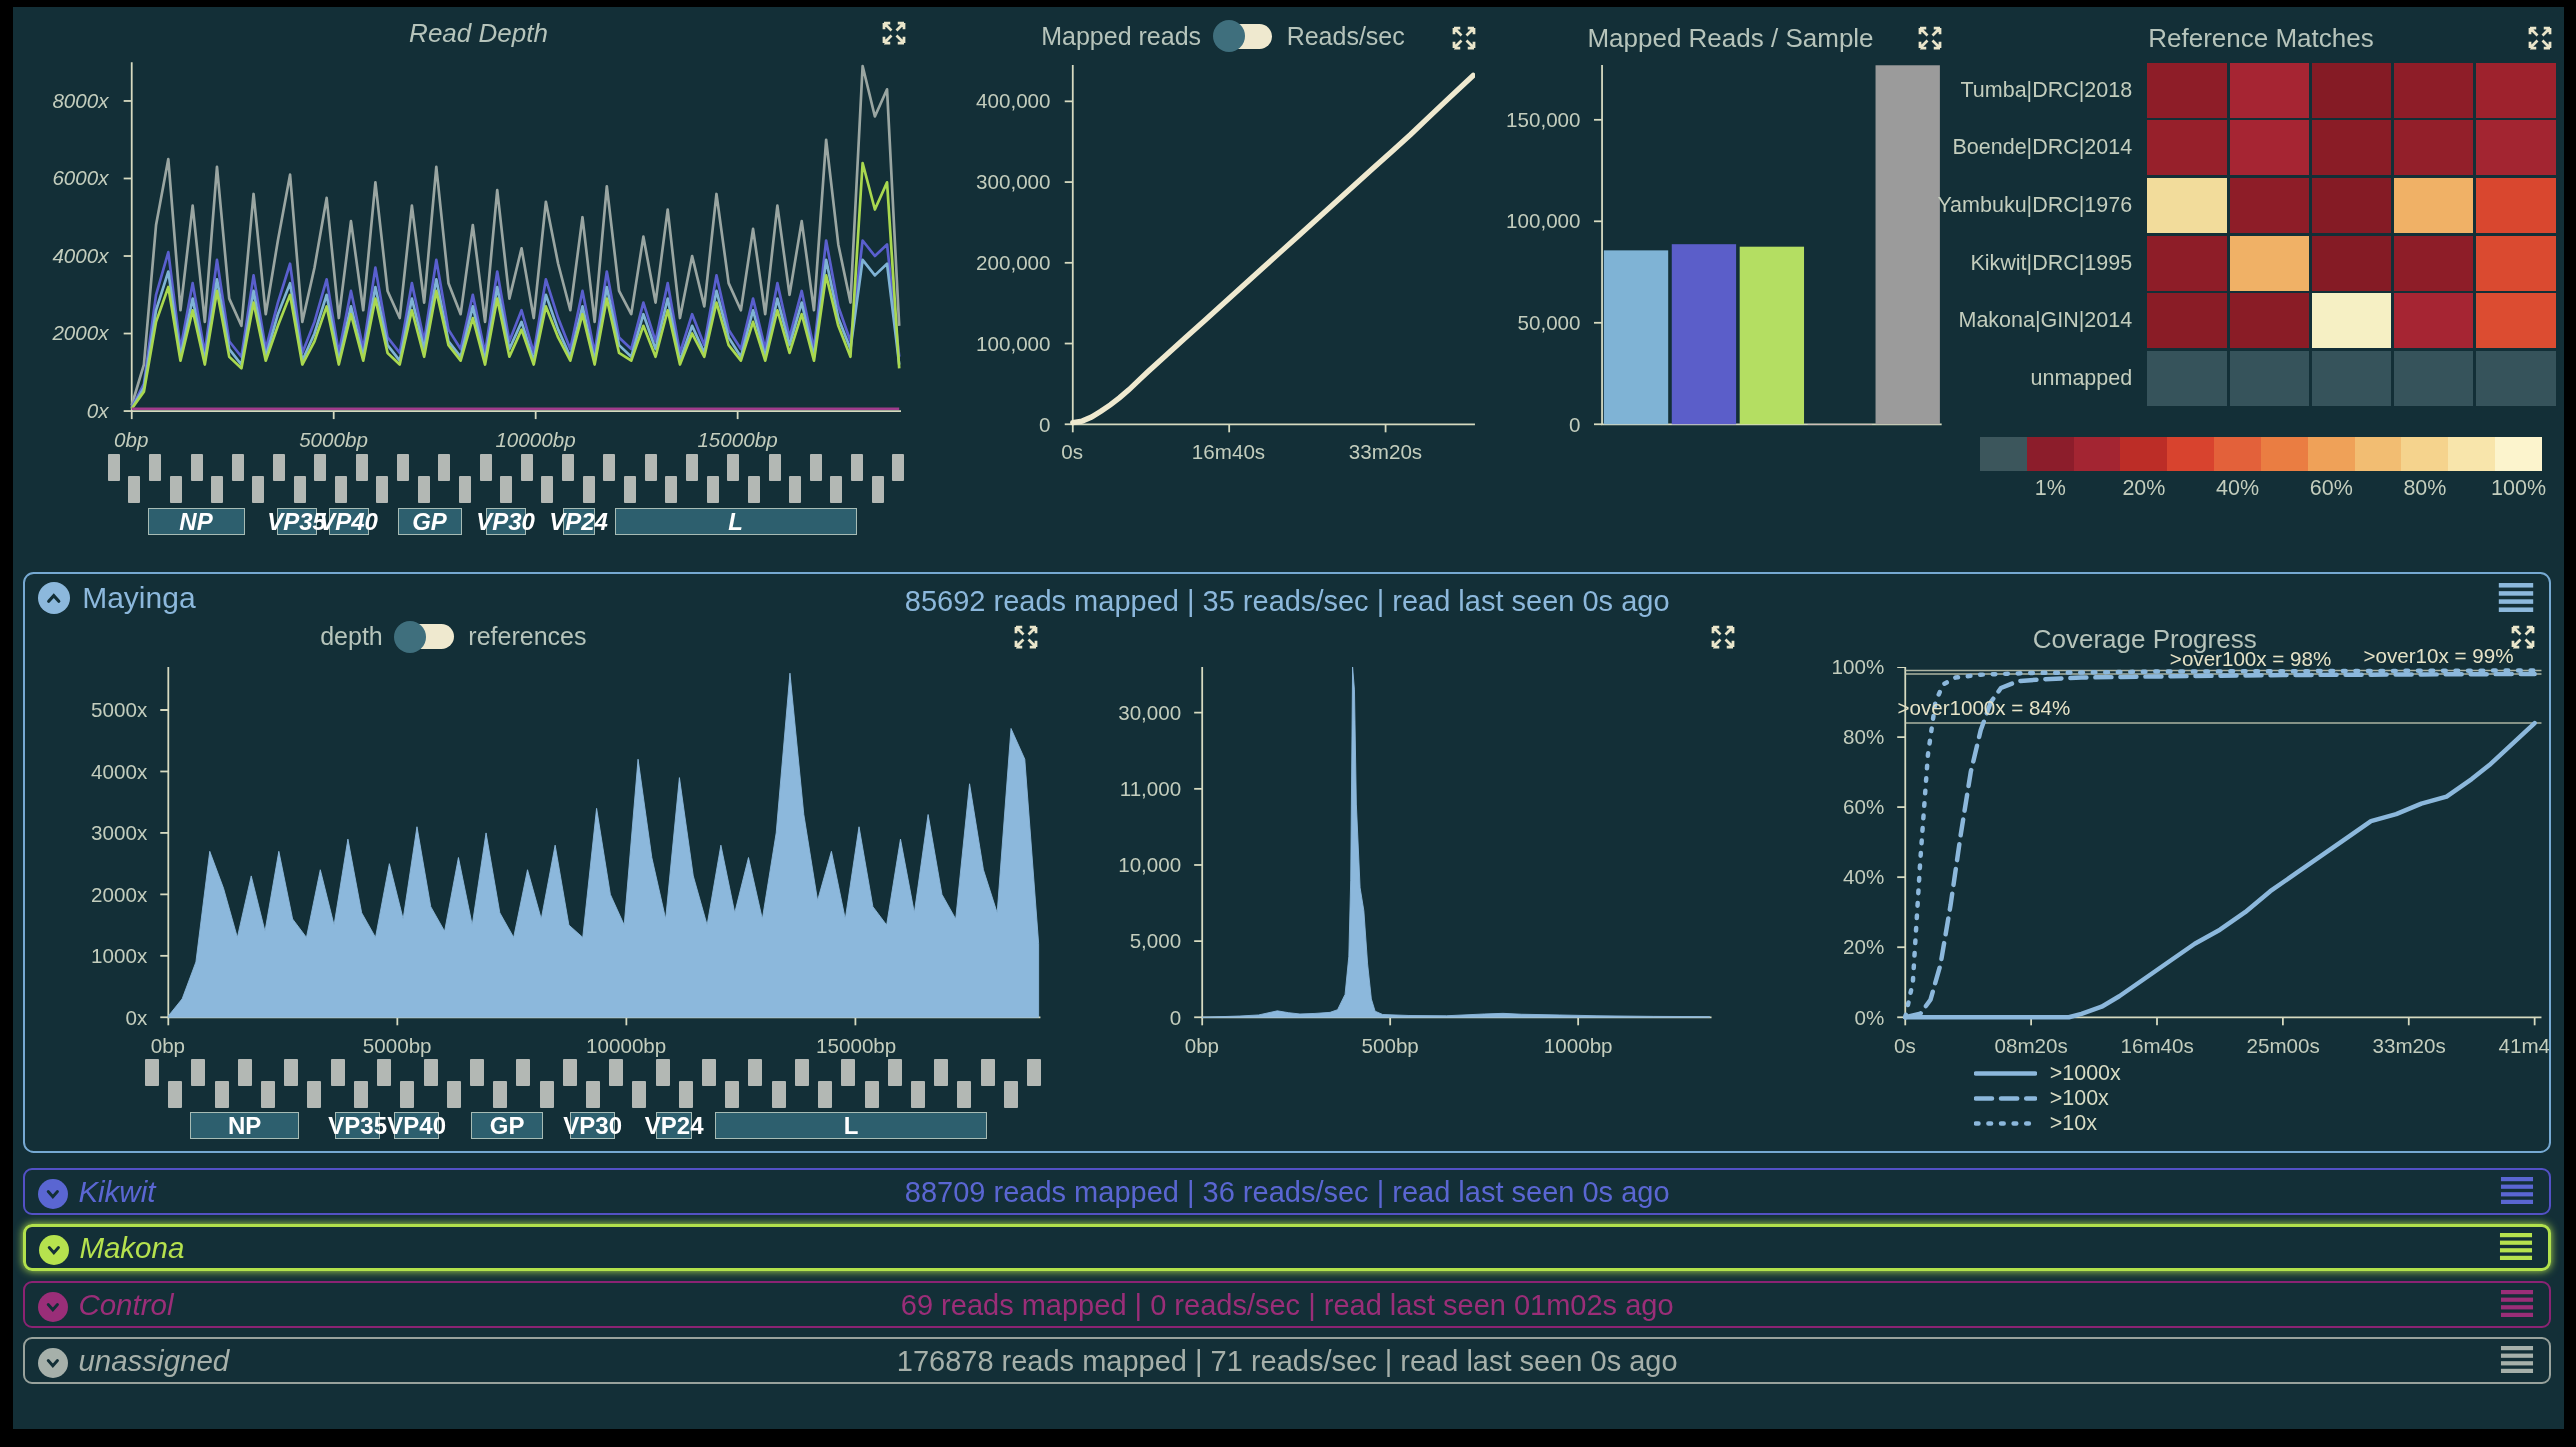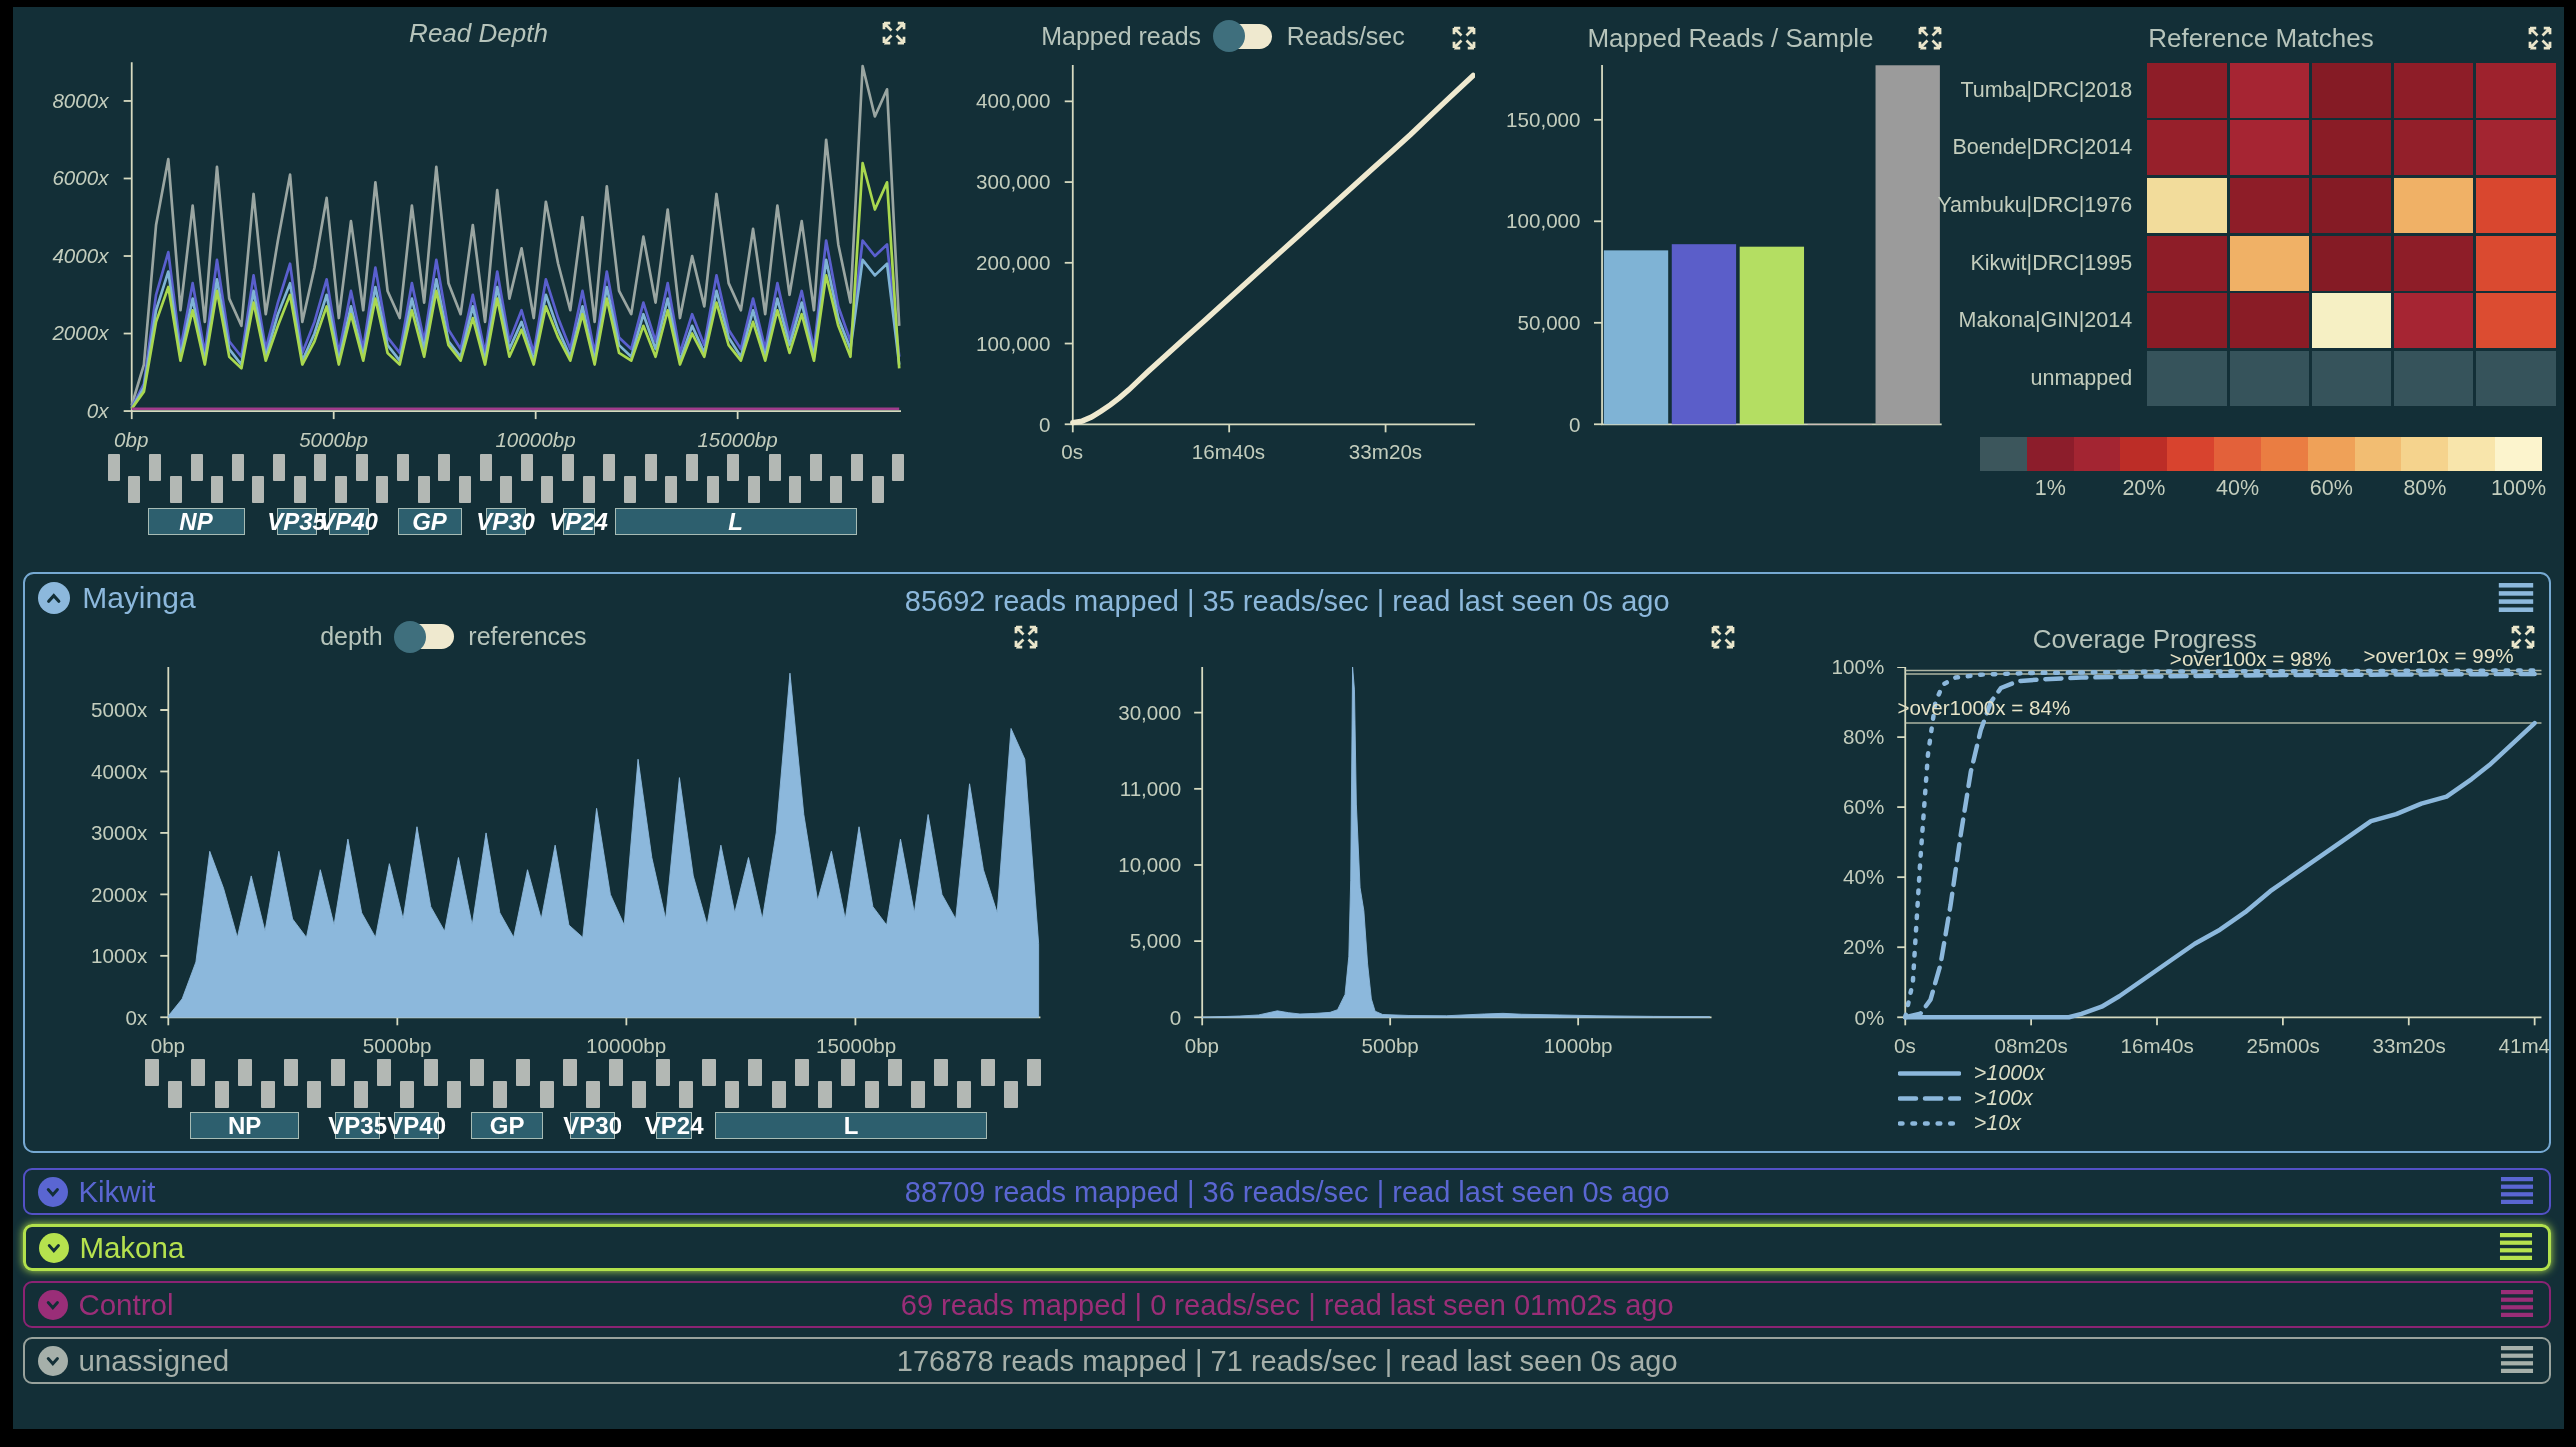--- a/index.html
+++ b/index.html
@@ -31,26 +31,26 @@
   .rm-scale-label{position:absolute;transform:translateX(-50%);color:#c3cdbd;font-size:21.5px;}
   
   #mayinga{position:absolute;left:10.7px;top:565px;width:2528px;height:581px;border:2.7px solid #76a9d2;
     border-radius:10.7px;overflow:hidden;box-sizing:border-box;background:#132f37;}
   .phead{position:absolute;left:12.5px;top:7.2px;display:flex;align-items:center;gap:12.5px;cursor:pointer;z-index:3;}
   .pname{font-size:30px;}
   .pstats{position:absolute;left:0;top:10.7px;width:100%;text-align:center;font-size:29px;z-index:1;}
   .chev-circle{width:32px;height:32px;border-radius:50%;display:flex;align-items:center;justify-content:center;}
   .burger{position:absolute;cursor:pointer;}
   .annot{position:absolute;color:#e5e2c6;font-size:20.6px;white-space:nowrap;}
-  #cv-legend{position:absolute;left:1873px;top:487px;font-style:italic;}
+  #cv-legend{position:absolute;left:1949px;top:487px;}
   .leg-row{display:flex;align-items:center;gap:12.5px;height:25px;color:#d9dcc4;font-size:21.5px;}
   
   .sample-row{position:absolute;left:10.7px;width:2528px;height:47px;border:2.7px solid;border-radius:9px;
     box-sizing:border-box;cursor:pointer;}
-  .row-head{position:absolute;left:12.5px;top:50%;transform:translateY(-50%);display:flex;align-items:center;gap:10.7px;z-index:2;}
+  .row-head{position:absolute;left:12.5px;top:50%;transform:translateY(-50%);display:flex;align-items:flex-end;gap:10.7px;z-index:2;font-style:italic;}
   .row-name{font-size:29.5px;}
   .row-stats{position:absolute;left:0;width:100%;top:50%;transform:translateY(-50%);text-align:center;font-size:29px;}
   .row-burger{position:absolute;right:14.3px;top:50%;transform:translateY(-50%);}
 </style>
 </head>
 <body>
 
 <div id="surface">
 
   <div class="panel" id="p-rd" style="left:23px;top:0;width:886px;height:555px;font-style:italic;">

